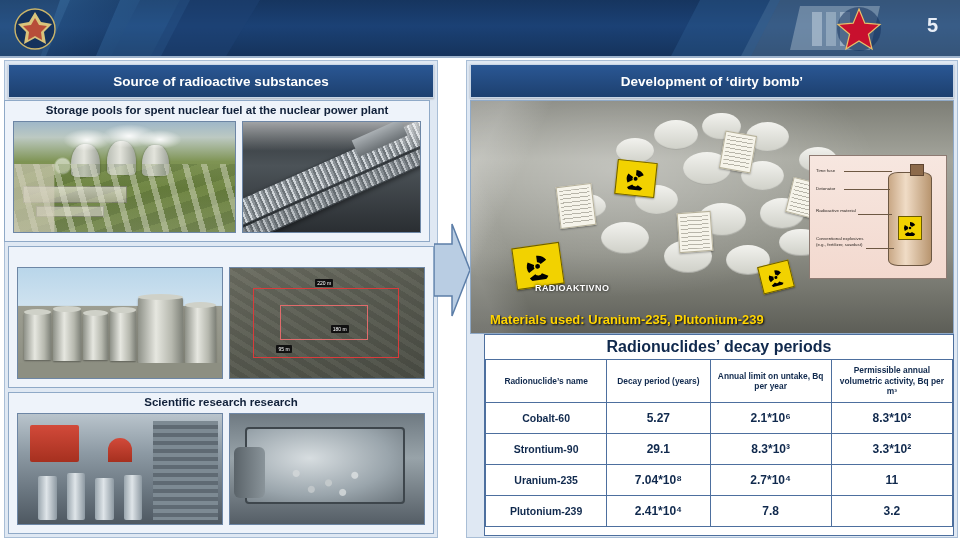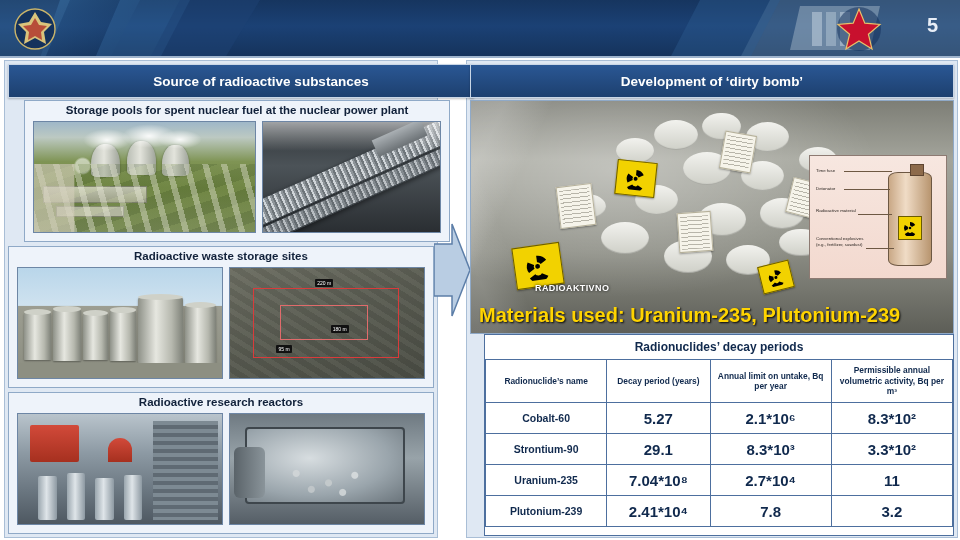--- a/index.html
+++ b/index.html
@@ -75,30 +75,30 @@
     border: 1px solid #c9d6e6;
     color: #ffffff;
     font-size: 13.5px;
     font-weight: bold;
     display: flex;
     align-items: center;
     justify-content: center;
     text-align: center;
     box-shadow: 0 1px 2px rgba(0,0,0,.25);
   }
-  #left-panel-title { left: 8px; top: 64px; width: 424px; height: 32px; padding-left: 40px; }
+  #left-panel-title { left: 8px; top: 64px; width: 424px; height: 32px; }
   #right-panel-title { left: 470px; top: 64px; width: 482px; height: 32px; }
 
   
   .lbox {
     position: absolute;
     background: #eef3fa;
     border: 1px solid #8fa9c7;
   }
-  #lbox1 { left: 24px; top: 100px; width: 424px; height: 140px; text-decoration: underline; }
+  #lbox1 { left: 4px; top: 100px; width: 424px; height: 140px; text-decoration: underline; }
   #lbox2 { left: 8px; top: 246px; width: 424px; height: 140px; }
   #lbox3 { left: 8px; top: 392px; width: 424px; height: 140px; }
   .lbox-caption {
     position: absolute;
     left: 0; top: 3px;
     width: 100%;
     text-align: center;
     font-size: 11.5px;
     font-weight: bold;
     color: #11213a;
@@ -299,23 +299,23 @@
     position: absolute;
     left: 64px; top: 182px;
     color: #ffffff;
     font-size: 9px;
     font-weight: bold;
     letter-spacing: .4px;
     text-shadow: 0 0 3px rgba(0,0,0,.9);
   }
   .materials-banner {
     position: absolute;
-    left: 8px; bottom: 6px;
+    left: 19px; bottom: 6px;
     color: #ffd400;
-    font-size: 20px;
+    font-size: 13px;
     font-weight: bold;
     text-shadow: 1px 1px 2px rgba(0,0,0,.95);
   }
 
   
   .inset-diagram {
     position: absolute;
     right: 6px; top: 54px;
     width: 136px; height: 122px;
     background: linear-gradient(180deg, #f7e7e0 0%, #f3d9cf 100%);
@@ -355,21 +355,21 @@
   #table-box {
     position: absolute;
     left: 484px; top: 334px;
     width: 468px; height: 200px;
     background: #ffffff;
     border: 1px solid #4d6f9e;
   }
   .table-title {
     height: 24px;
     display: flex; align-items: center; justify-content: center;
-    font-size: 12px;
+    font-size: 16px;
     font-weight: bold;
     color: #10294d;
     background: #ffffff;
   }
   table.decay {
     width: 100%;
     border-collapse: collapse;
     table-layout: fixed;
   }
   table.decay th, table.decay td {
@@ -378,21 +378,21 @@
     color: #10294d;
   }
   table.decay th {
     font-size: 8.4px;
     font-weight: bold;
     padding: 4px 2px;
     line-height: 1.25;
     height: 34px;
   }
   table.decay td {
-    font-size: 15px;
+    font-size: 12px;
     font-weight: bold;
     padding: 4px 2px;
     height: 22px;
   }
   table.decay td:first-child { font-size: 10.5px; }
 
   
   #left-bg {
     position: absolute;
     left: 4px; top: 60px; width: 432px; height: 476px;
@@ -475,21 +475,20 @@
         <div class="rod-bundle" style="left:-10%;top:30%;width:130%;height:22%"></div>
         <div class="rod-bundle" style="left:-6%;top:56%;width:120%;height:14%;opacity:.85"></div>
         <div class="rod-shine" style="left:0;top:0;width:100%;height:26%"></div>
         <div style="position:absolute;left:62%;top:6%;width:30%;height:16%;background:linear-gradient(180deg,#aab0b4,#6c7276);transform:rotate(-24deg)"></div>
       </div>
 
     </div>
   </div>
 
   <div class="lbox z1" id="lbox2">
-    <div class="lbox-caption">Radioactive waste storage sites</div>
     <div class="lbox-photos">
 
       <div class="photo ph-tanks">
         <div class="tank" style="left:3%;top:40%;width:13%;height:44%"></div>
         <div class="tank" style="left:17%;top:37%;width:14%;height:48%"></div>
         <div class="tank" style="left:32%;top:41%;width:12%;height:43%"></div>
         <div class="tank" style="left:45%;top:38%;width:13%;height:47%"></div>
         <div class="tank" style="left:59%;top:26%;width:22%;height:60%"></div>
         <div class="tank" style="left:82%;top:34%;width:15%;height:52%"></div>
         <div style="position:absolute;left:0;bottom:0;width:100%;height:14%;background:#8d8f82"></div>
@@ -500,21 +499,21 @@
         <div class="sat-outline" style="left:26%;top:34%;width:44%;height:30%;border-color:#e06b6b"></div>
         <div class="sat-tag" style="left:44%;top:10%">220 m</div>
         <div class="sat-tag" style="left:52%;top:52%">180 m</div>
         <div class="sat-tag" style="left:24%;top:70%">95 m</div>
       </div>
 
     </div>
   </div>
 
   <div class="lbox z1" id="lbox3">
-    <div class="lbox-caption">Radioactive research reactors</div>
+    <div class="lbox-caption">Scientific research research</div>
     <div class="lbox-photos">
 
       <div class="photo ph-reactor">
         <div class="reactor-red" style="left:6%;top:10%;width:24%;height:34%"></div>
         <div class="reactor-red" style="left:44%;top:22%;width:12%;height:22%;border-radius:50% 50% 0 0"></div>
         <div class="reactor-col" style="left:10%;top:56%;width:9%;height:40%"></div>
         <div class="reactor-col" style="left:24%;top:54%;width:9%;height:42%"></div>
         <div class="reactor-col" style="left:38%;top:58%;width:9%;height:38%"></div>
         <div class="reactor-col" style="left:52%;top:55%;width:9%;height:41%"></div>
         <div style="position:absolute;left:66%;top:6%;width:32%;height:90%;background:repeating-linear-gradient(180deg,#7d8a93 0 4px,#5f6a73 4px 8px)"></div>

